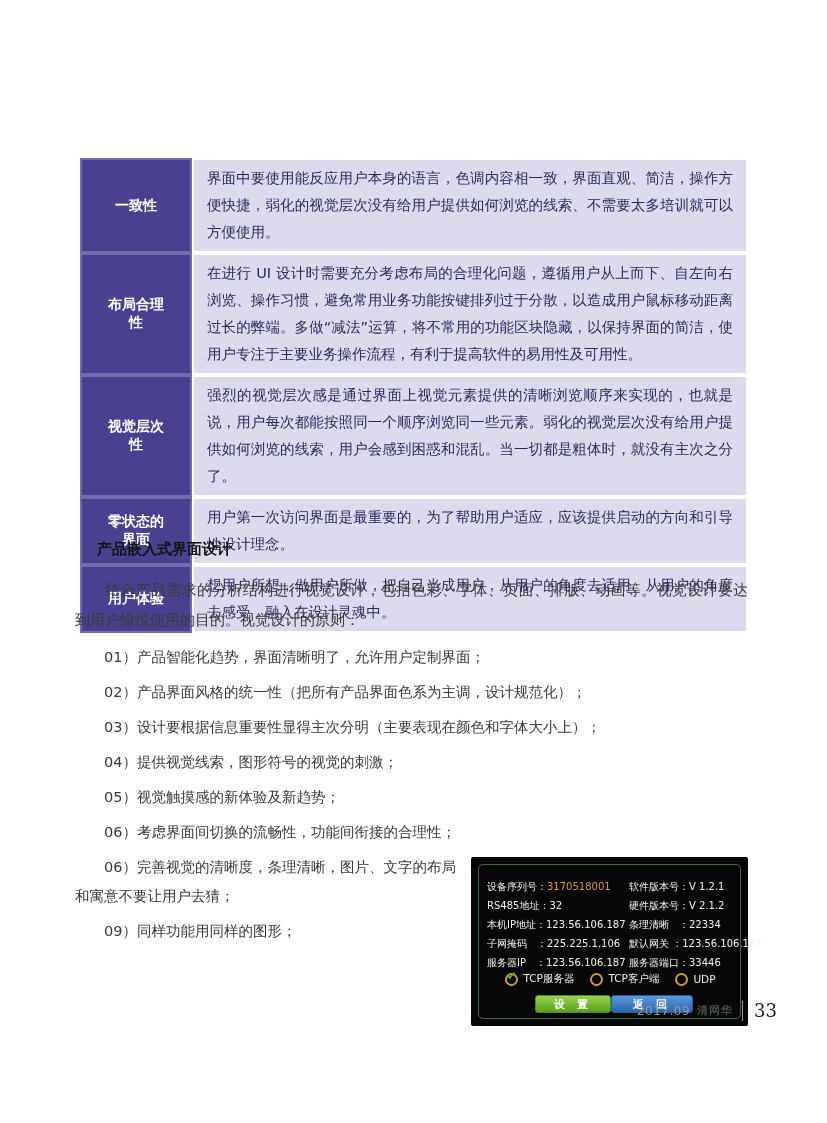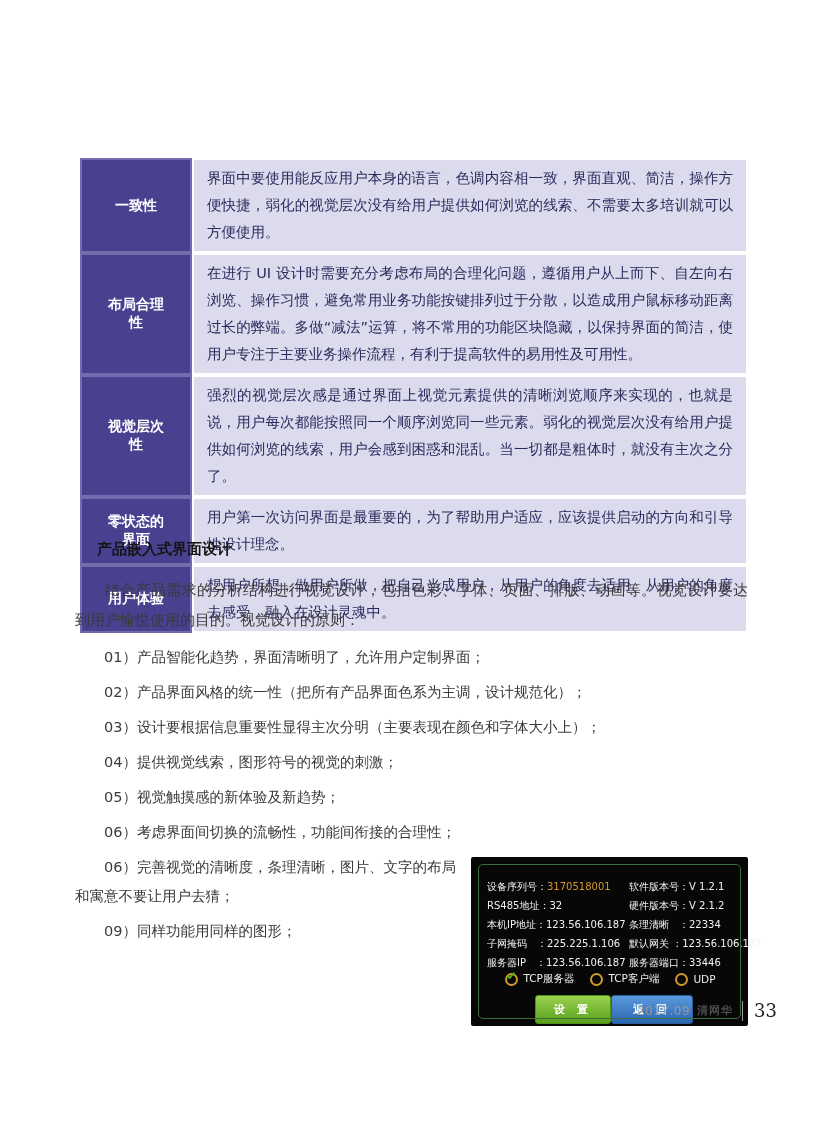--- a/index.html
+++ b/index.html
@@ -40,21 +40,21 @@
   .fvalue.serial{color:#d89a2e;}
   .radio-row{display:flex;justify-content:center;gap:16px;font-size:10.5px;align-items:center;position:relative;text-align:right;}
   .radio{display:flex;align-items:center;cursor:pointer;}
   .radio-icon{width:9px;height:9px;border:2px solid #cf9a2c;border-radius:50%;display:inline-block;margin-right:5px;position:relative;background:#070707;}
   .radio-icon.checked::after{
     content:"\2714";color:#4db31a;font-weight:bold;font-size:12px;
     position:absolute;top:-5px;left:-1px;line-height:12px;
   }
   .btn-row{display:flex;justify-content:space-between;padding:0 41px 0 48px;margin-top:9px;}
   .btn{
-    height:29px;border-radius:3px;color:#ffffff;font-size:11px;font-weight:bold;
+    height:18px;border-radius:3px;color:#ffffff;font-size:11px;font-weight:bold;
     letter-spacing:4px;display:flex;align-items:center;justify-content:center;
     font-family:inherit;cursor:pointer;padding:0;
   }
   .btn.green{width:78px;background:linear-gradient(#9ad24e,#58a01b);border:1px solid #4e8f18;}
   .btn.blue{width:84px;background:linear-gradient(#5b9ade,#2b66b0);border:1px solid #275d9f;text-align:right;}
   
   .footer{position:absolute;top:1000px;right:50px;display:flex;align-items:center;}
   .issue{color:#9b9b9b;font-size:12px;margin-right:7px;letter-spacing:0.5px;}
   .brand{color:#4c4c4c;font-weight:bold;font-size:11px;letter-spacing:1px;}
   .divider{width:1px;height:20px;background:#9a9a9a;margin:0 11px 0 9px;}

